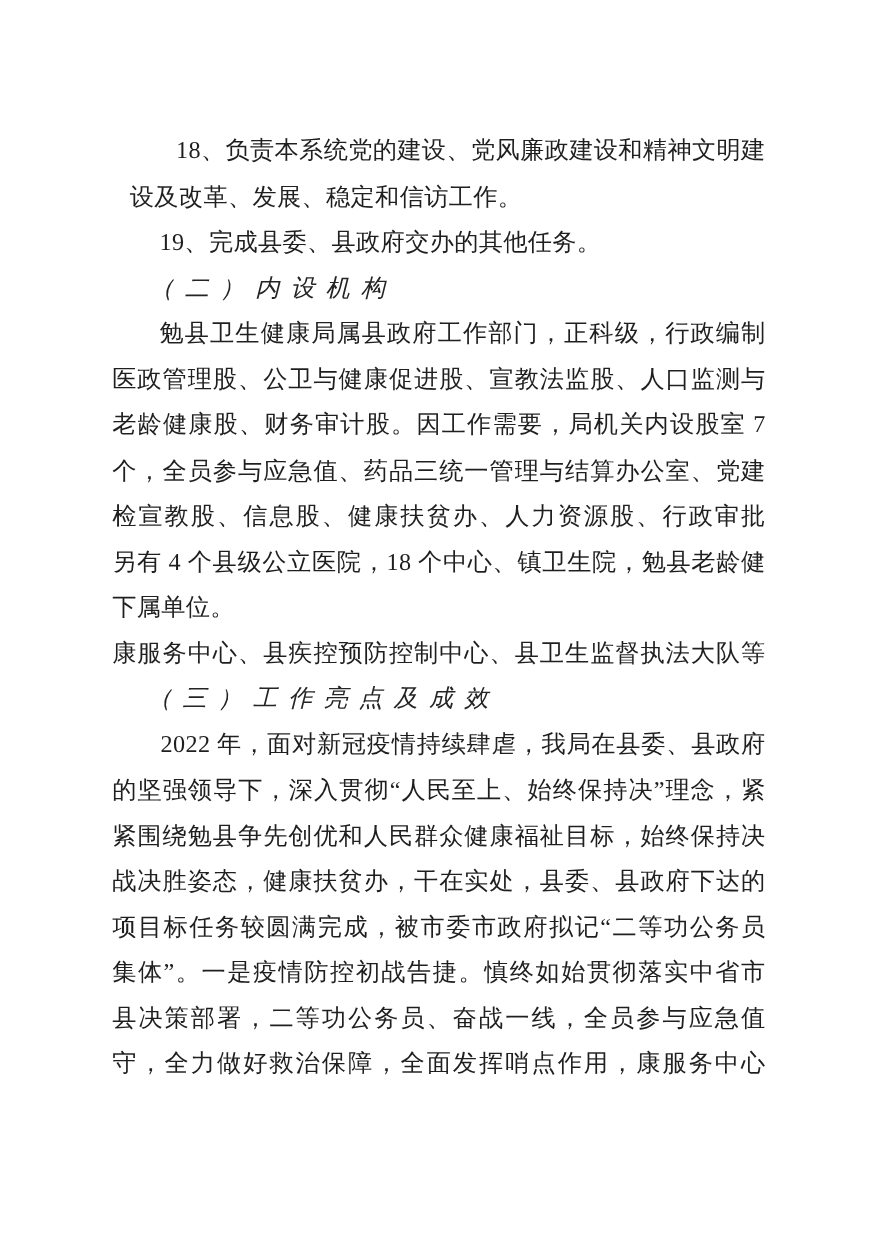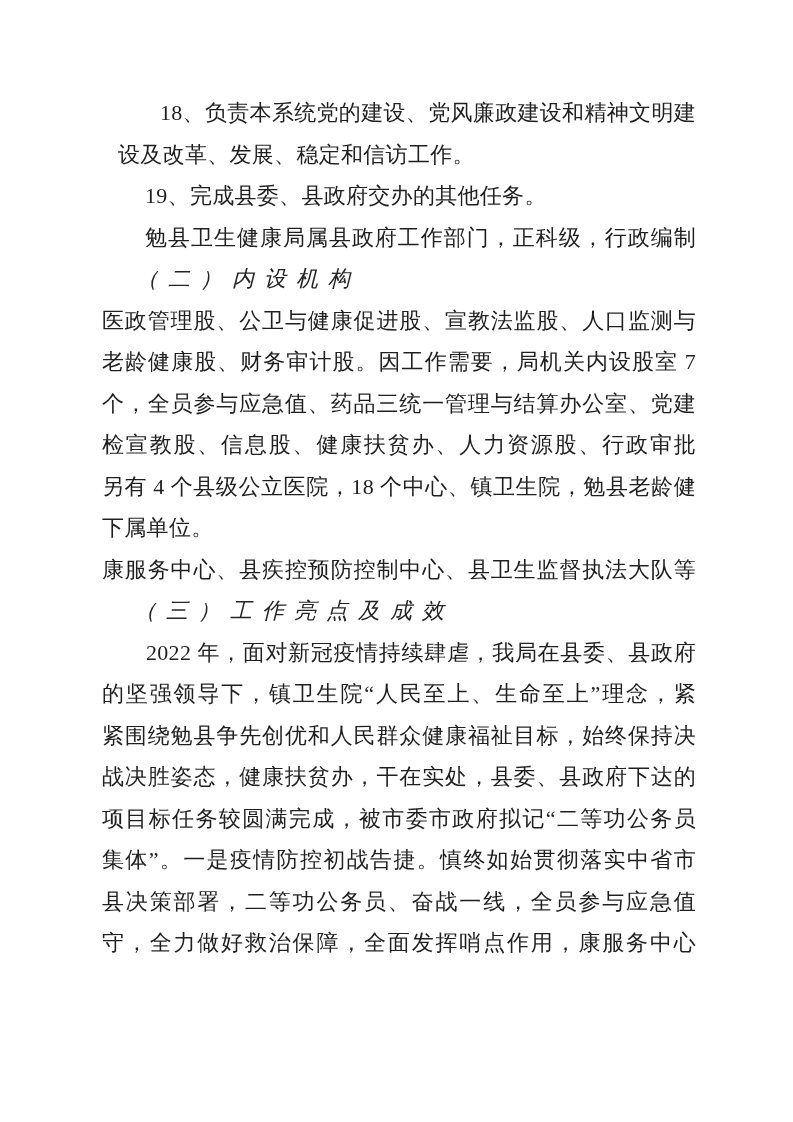--- a/index.html
+++ b/index.html
@@ -11,21 +11,21 @@
     position: relative;
     width: 793px;
     height: 1122px;
     background: #ffffff;
     overflow: hidden;
     font-family: "Liberation Serif", "DejaVu Serif", serif;
   }
   .textblock {
     position: absolute;
     left: 102px;
-    top: 92px;
+    top: 116px;
     width: 594px;
   }
   .line {
     height: 41.5px;
     line-height: 41.5px;
     font-size: 22px;
     letter-spacing: 0.3px;
     color: #1f1f1f;
     overflow: hidden;
     white-space: pre;
@@ -43,32 +43,32 @@
   }
 </style>
 </head>
 <body>
 
 <div class="page">
   <div class="textblock">
       <div class="line justify" style="padding-left: 58px;">18、负责本系统党的建设、党风廉政建设和精神文明建</div>
       <div class="line" style="padding-left: 16px;">设及改革、发展、稳定和信访工作。</div>
       <div class="line" style="padding-left: 43px;">19、完成县委、县政府交办的其他任务。</div>
+      <div class="line heading" style="padding-left: 34px;">（二）内设机构</div>
       <div class="line justify" style="padding-left: 43px;">勉县卫生健康局属县政府工作部门，正科级，行政编制</div>
-      <div class="line heading" style="padding-left: 34px;">（二）内设机构</div>
       <div class="line justify">医政管理股、公卫与健康促进股、宣教法监股、人口监测与</div>
       <div class="line justify">老龄健康股、财务审计股。因工作需要，局机关内设股室 7</div>
       <div class="line justify">个，全员参与应急值、药品三统一管理与结算办公室、党建纪</div>
       <div class="line justify">检宣教股、信息股、健康扶贫办、人力资源股、行政审批股。</div>
       <div class="line justify">另有 4 个县级公立医院，18 个中心、镇卫生院，勉县老龄健</div>
       <div class="line">下属单位。</div>
       <div class="line justify">康服务中心、县疾控预防控制中心、县卫生监督执法大队等</div>
       <div class="line heading" style="padding-left: 32px;">（三）工作亮点及成效</div>
       <div class="line justify" style="padding-left: 44px;">2022 年，面对新冠疫情持续肆虐，我局在县委、县政府</div>
-      <div class="line justify">的坚强领导下，镇卫生院“人民至上、生命至上”理念，紧</div>
+      <div class="line justify">的坚强领导下，深入贯彻“人民至上、始终保持决”理念，紧</div>
       <div class="line justify">紧围绕勉县争先创优和人民群众健康福祉目标，始终保持决</div>
       <div class="line justify">战决胜姿态，健康扶贫办，干在实处，县委、县政府下达的各</div>
       <div class="line justify">项目标任务较圆满完成，被市委市政府拟记“二等功公务员</div>
       <div class="line justify">集体”。一是疫情防控初战告捷。慎终如始贯彻落实中省市</div>
       <div class="line justify">县决策部署，二等功公务员、奋战一线，全员参与应急值</div>
       <div class="line justify">守，全力做好救治保障，全面发挥哨点作用，康服务中心</div>
     </div>
 </div>
 
 </body></html>

